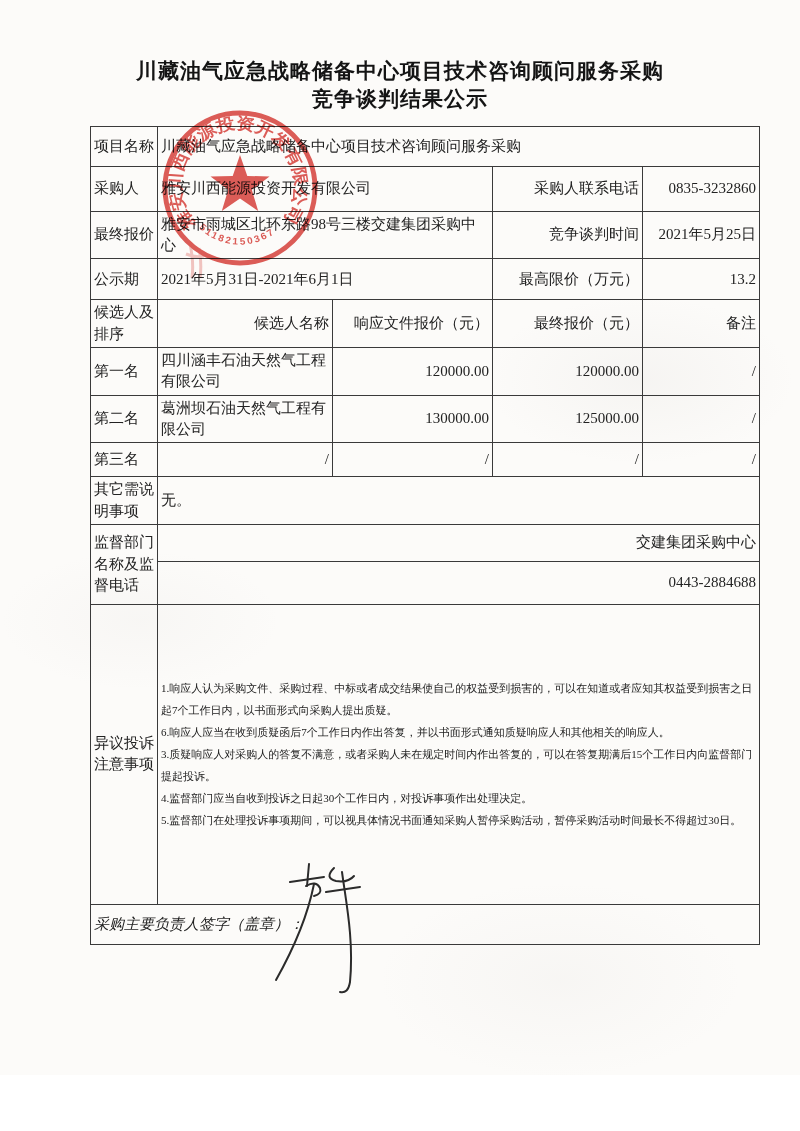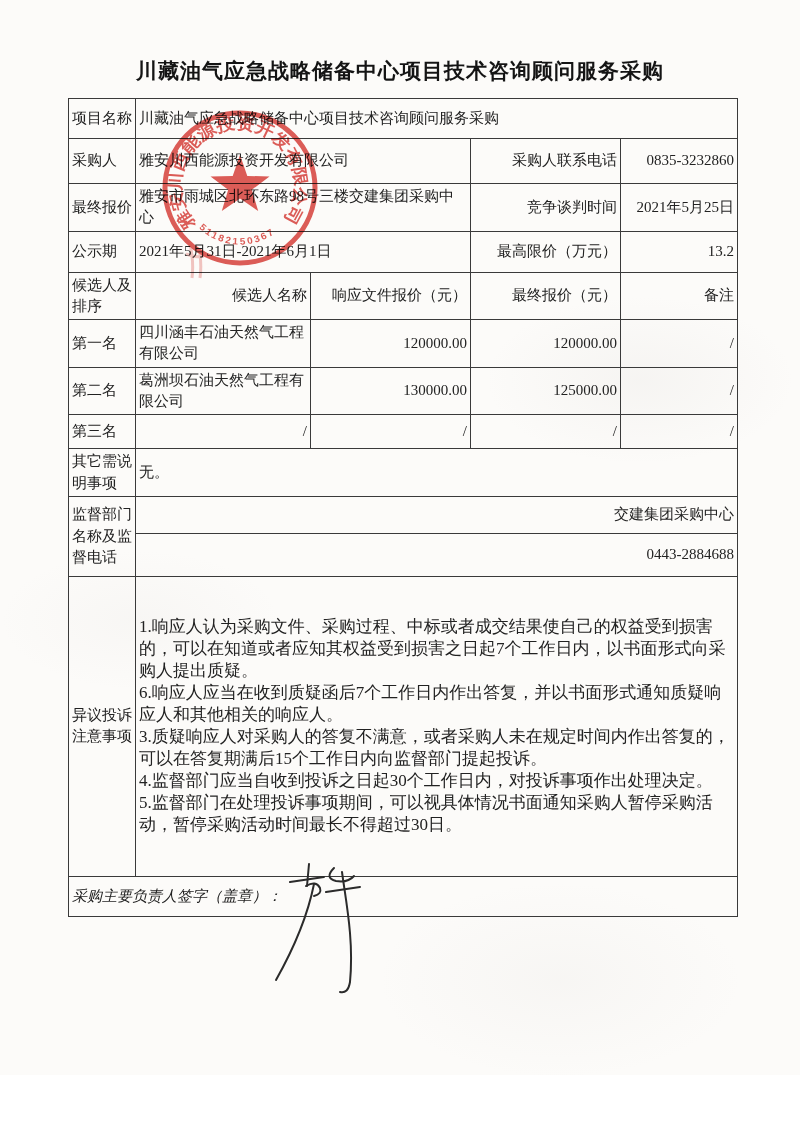--- a/index.html
+++ b/index.html
@@ -24,40 +24,40 @@
     font-weight:700;
     font-size:21px;
     line-height:1.33;
     letter-spacing:1px;
     color:#141414;
   }
   table.doc{
     border-collapse:collapse;
     table-layout:fixed;
     width:669px;
-    margin:13px 0 0 68px;
+    margin:13px 0 0 90px;
   }
   table.doc td{
     border:1.6px solid #3a3a3a;
     font-size:15px;
     line-height:1.42;
     padding:2px 3px;
     vertical-align:middle;
     word-break:break-all;
     color:#222;
   }
   td.lbl{padding-left:3px;padding-right:2px;}
   td.l{padding-left:6px;}
   td.c{text-align:right;}
   .notice-cell{padding:6px 12px 6px 8px;}
   .notice-inner{
     display:flex;flex-direction:column;justify-content:center;
     height:100%;min-height:288px;
   }
-  .notice-inner div{font-size:17px;line-height:22px;}
+  .notice-inner div{font-size:11px;line-height:22px;}
   .sig-cell{padding-left:6px;font-style:italic;}
   
   .seal{
     position:absolute;left:156px;top:104px;
     opacity:0.85;
     mix-blend-mode:multiply;
     pointer-events:none;
   }
   
   .signature{
@@ -65,20 +65,21 @@
     pointer-events:none;
   }
 </style>
 </head>
 <body>
 
 <div class="page">
 
   <div class="title">
     <div>川藏油气应急战略储备中心项目技术咨询顾问服务采购</div>
+    <div>竞争谈判结果公示</div>
   </div>
 
   <table class="doc">
     <colgroup>
       <col style="width:67px">
         <col style="width:175px">
         <col style="width:160px">
         <col style="width:150px">
         <col style="width:117px">
     </colgroup>

